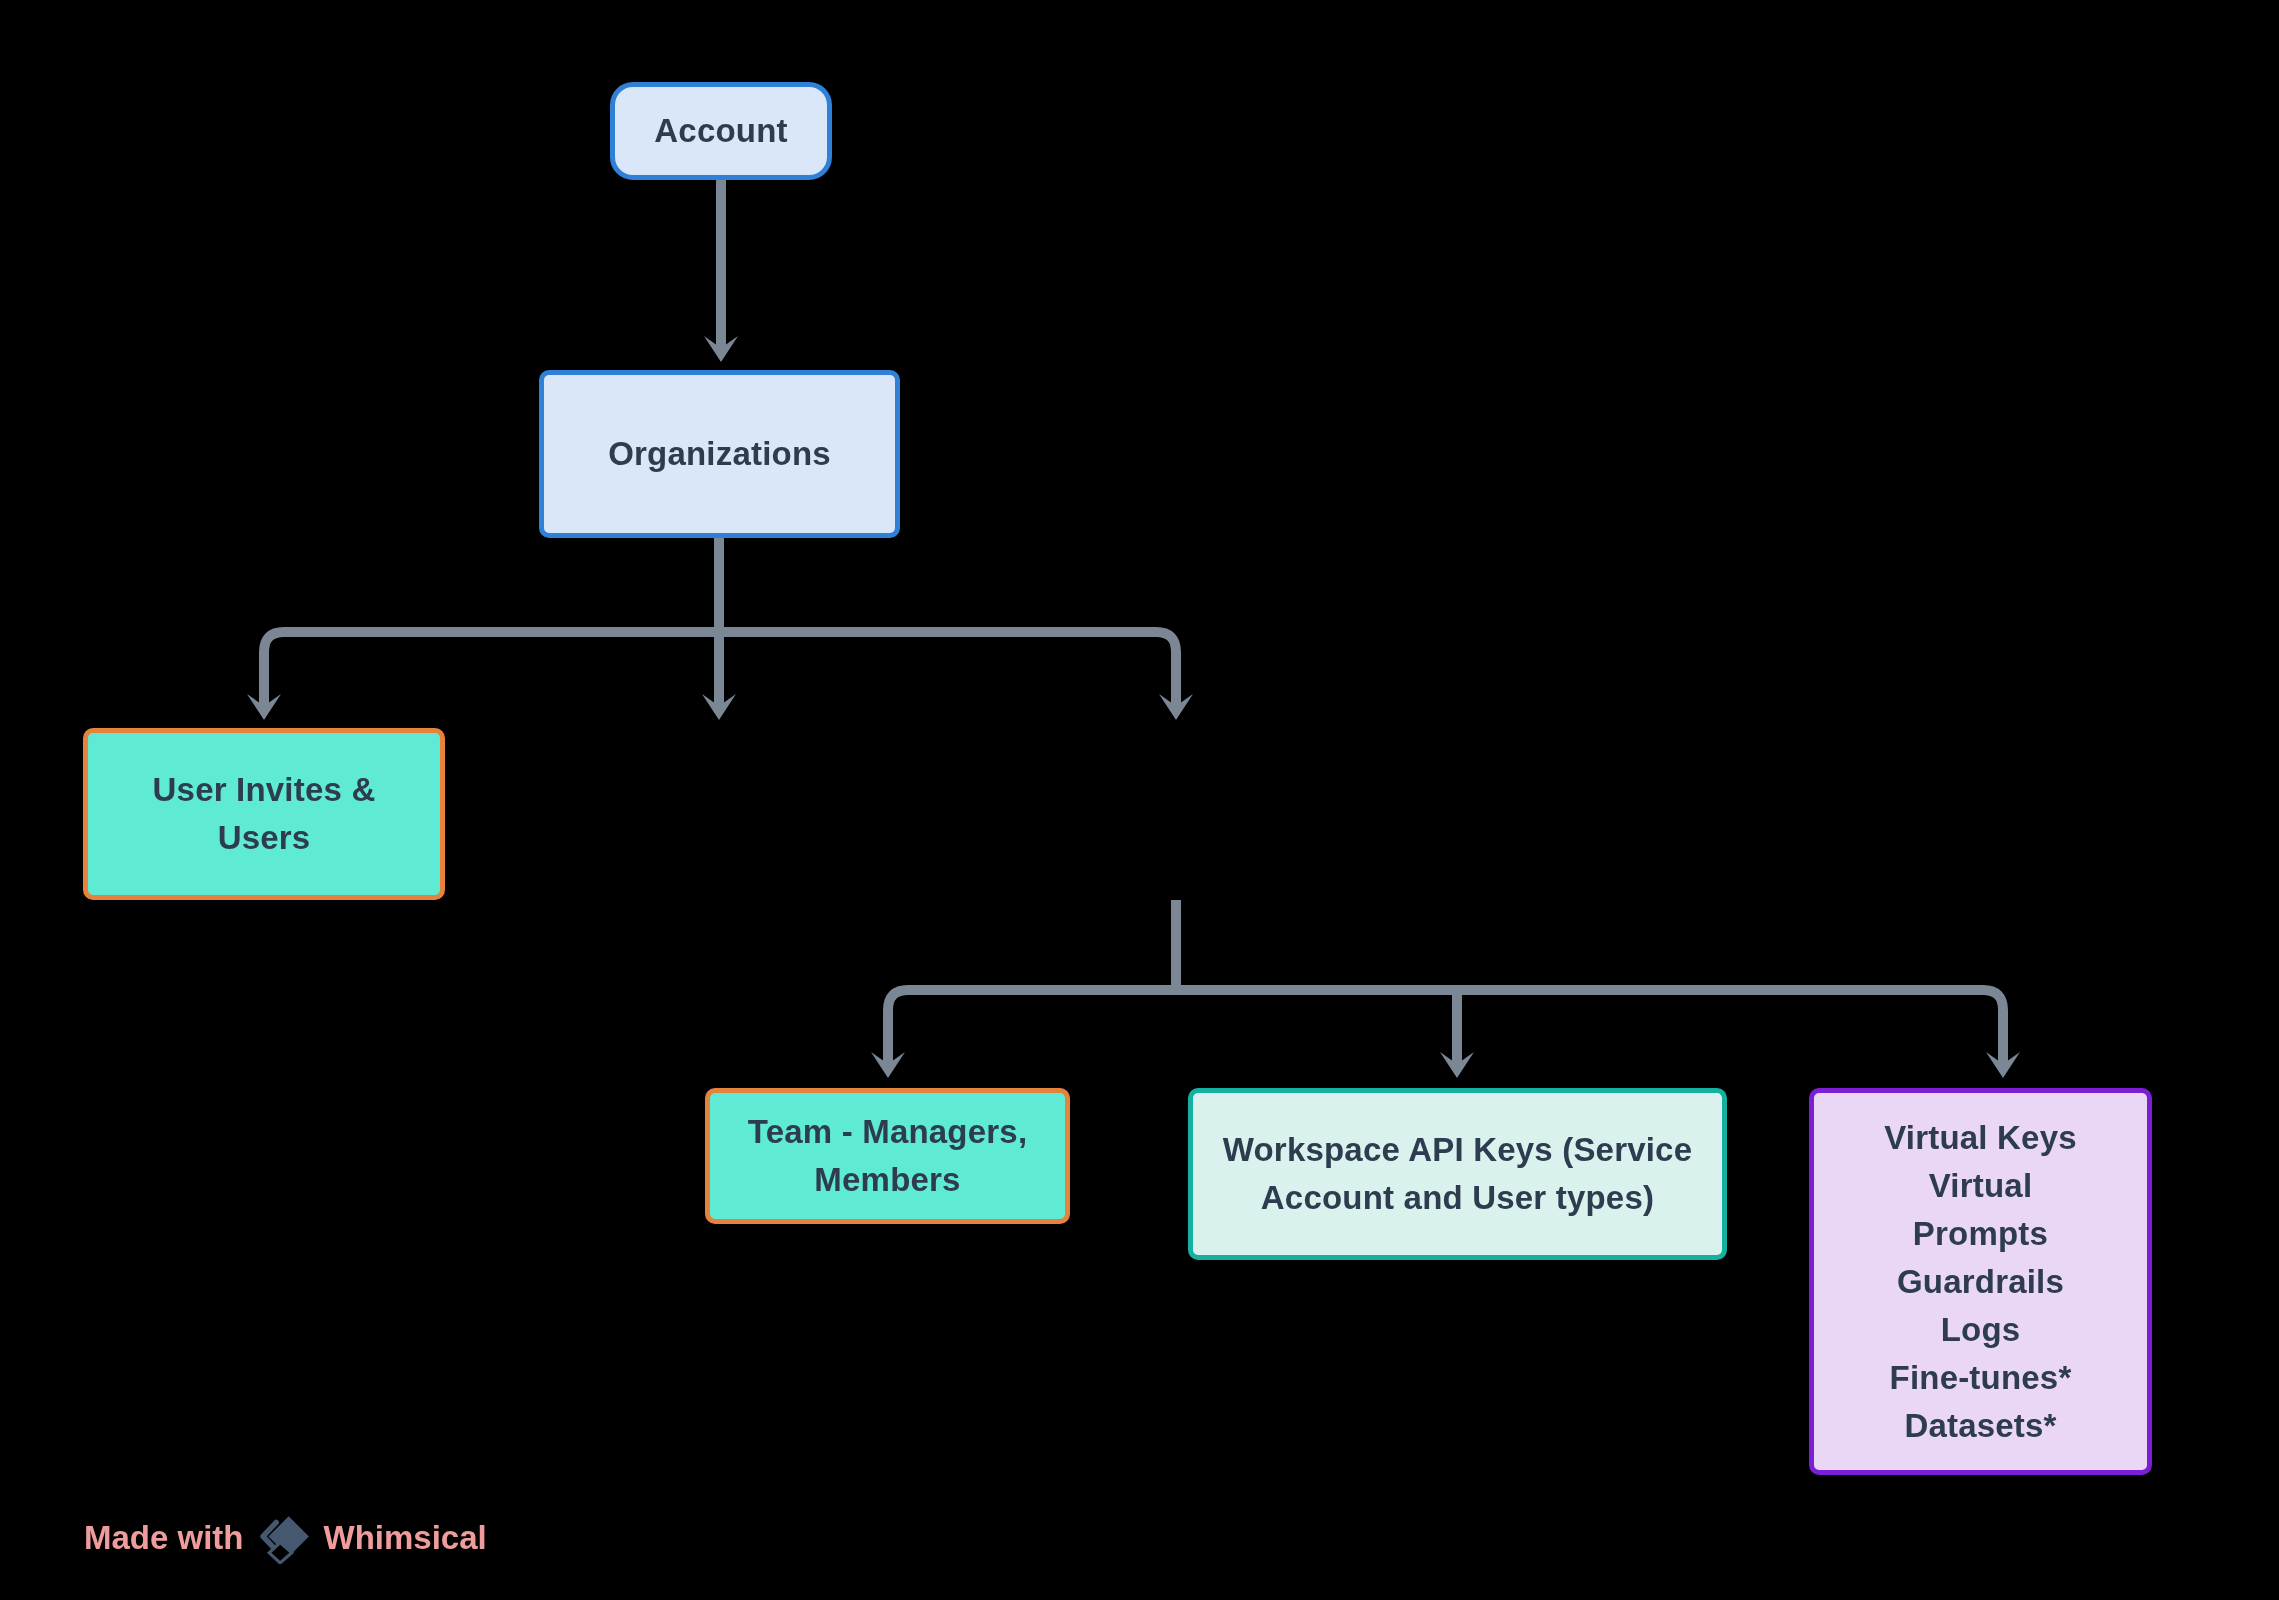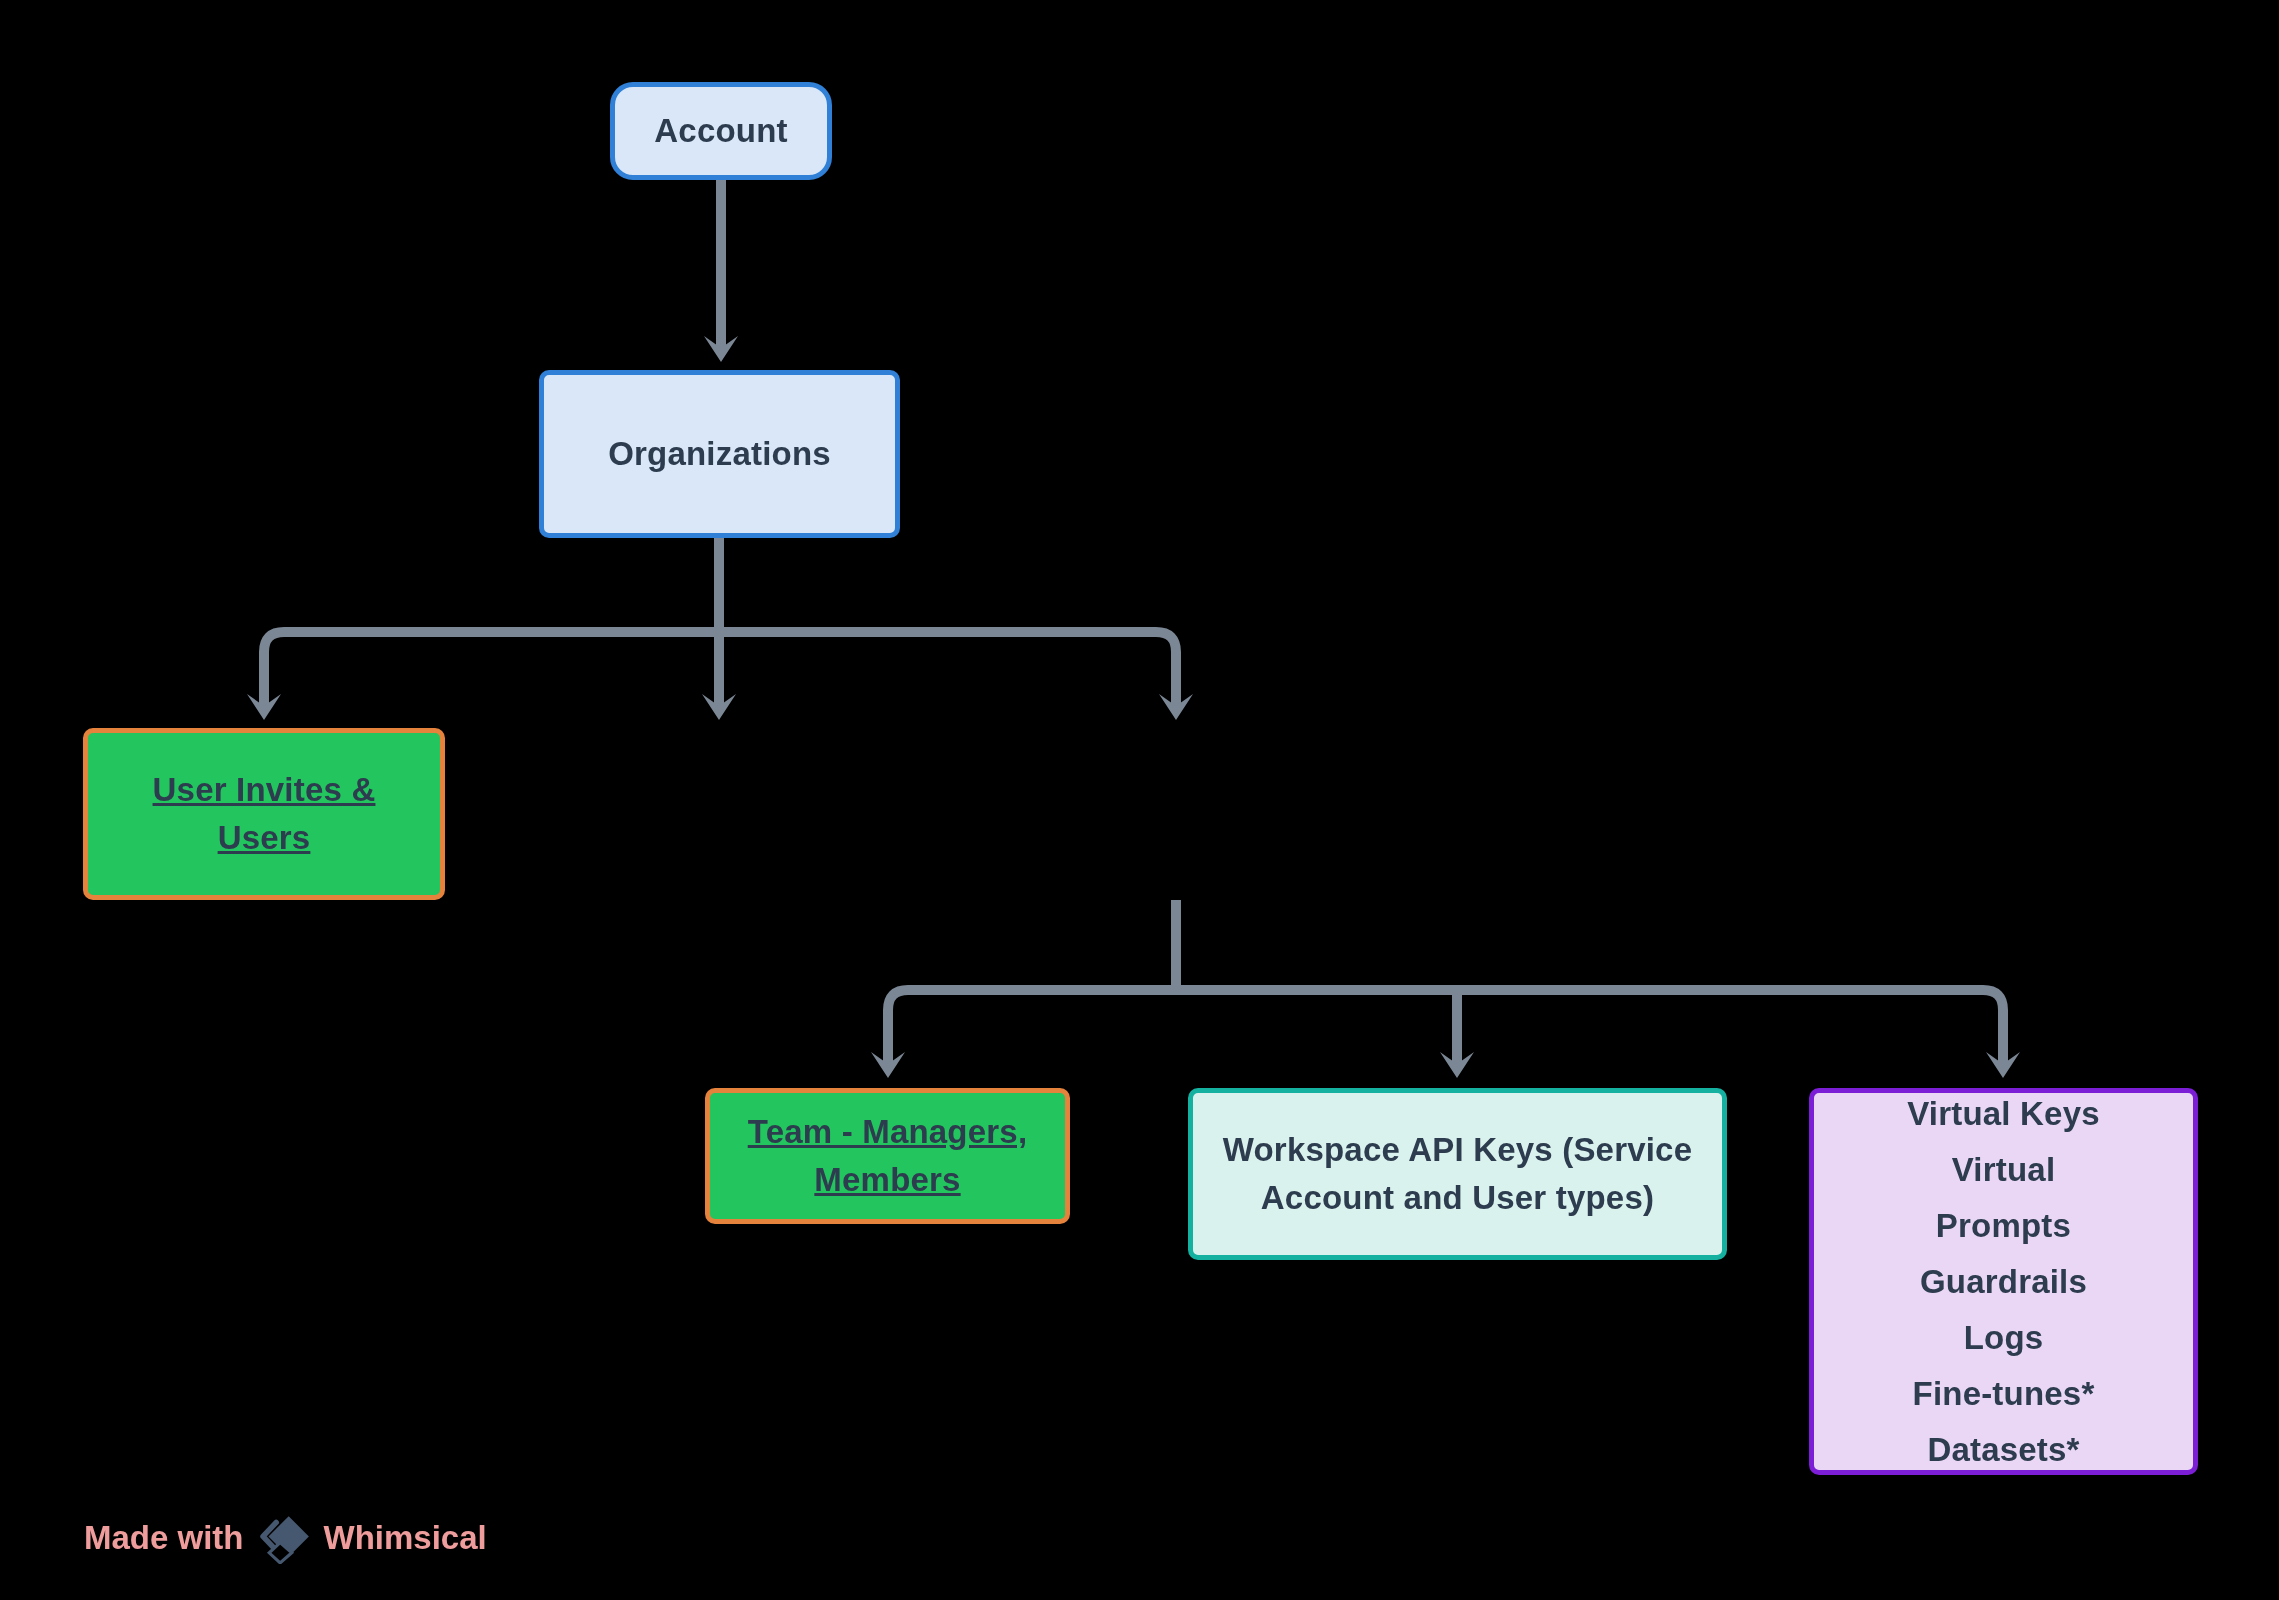--- a/index.html
+++ b/index.html
@@ -22,32 +22,32 @@
     justify-content:center;
     text-align:center;
     color:#2d3c4e;
     font-size:33px;
     font-weight:600;
     line-height:48px;
     letter-spacing:0.2px;
   }
   .node .line{white-space:nowrap;}
   .blue  {background:#d9e7f8;border:5px solid #2f80d6;}
-  .orange{background:#22c55e;border:5px solid #e5823c;text-decoration:underline;}
+  .orange{background:#5eead4;border:5px solid #e5823c;}
   .teal  {background:#d9f2ed;border:5px solid #14b0a0;}
   .purple{background:#ead7f6;border:5px solid #7b1ed6;}
 
   #node-account           {left:610px; top:82px;  width:222px; height:98px;border-radius:23px;}
   #node-organizations     {left:539px; top:370px; width:361px; height:168px;align-items:center;}
   #node-user-invites      {left:83px;  top:728px; width:362px; height:172px;}
   #node-admin-api-keys    {left:538px; top:728px; width:362px; height:172px;}
   #node-workspaces        {left:995px; top:728px; width:362px; height:172px;}
   #node-team              {left:705px; top:1088px;width:365px; height:136px;}
   #node-workspace-api-keys{left:1188px;top:1088px;width:539px; height:172px;}
-  #node-virtual-keys      {left:1809px;top:1088px;width:389px; height:387px;gap:8px;}
+  #node-virtual-keys      {left:1809px;top:1088px;width:343px; height:387px;}
 
   #watermark{
     position:absolute;
     left:84px; top:1512px;
     display:flex;
     align-items:center;
     gap:12px;
     color:#fca5a5;
     font-size:33px;
     font-weight:700;

